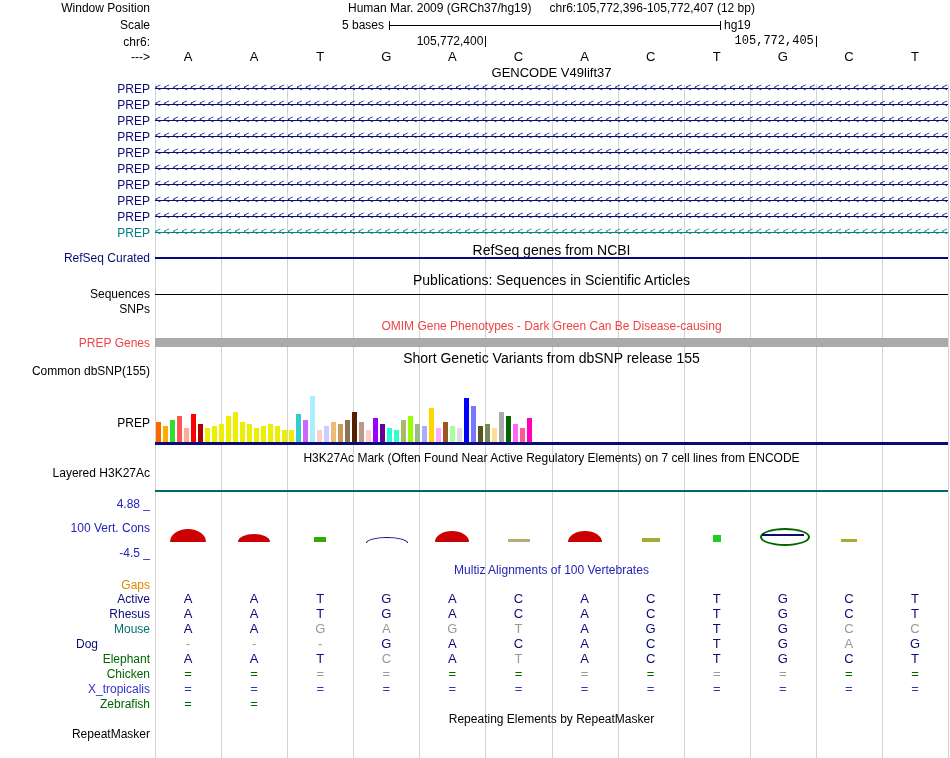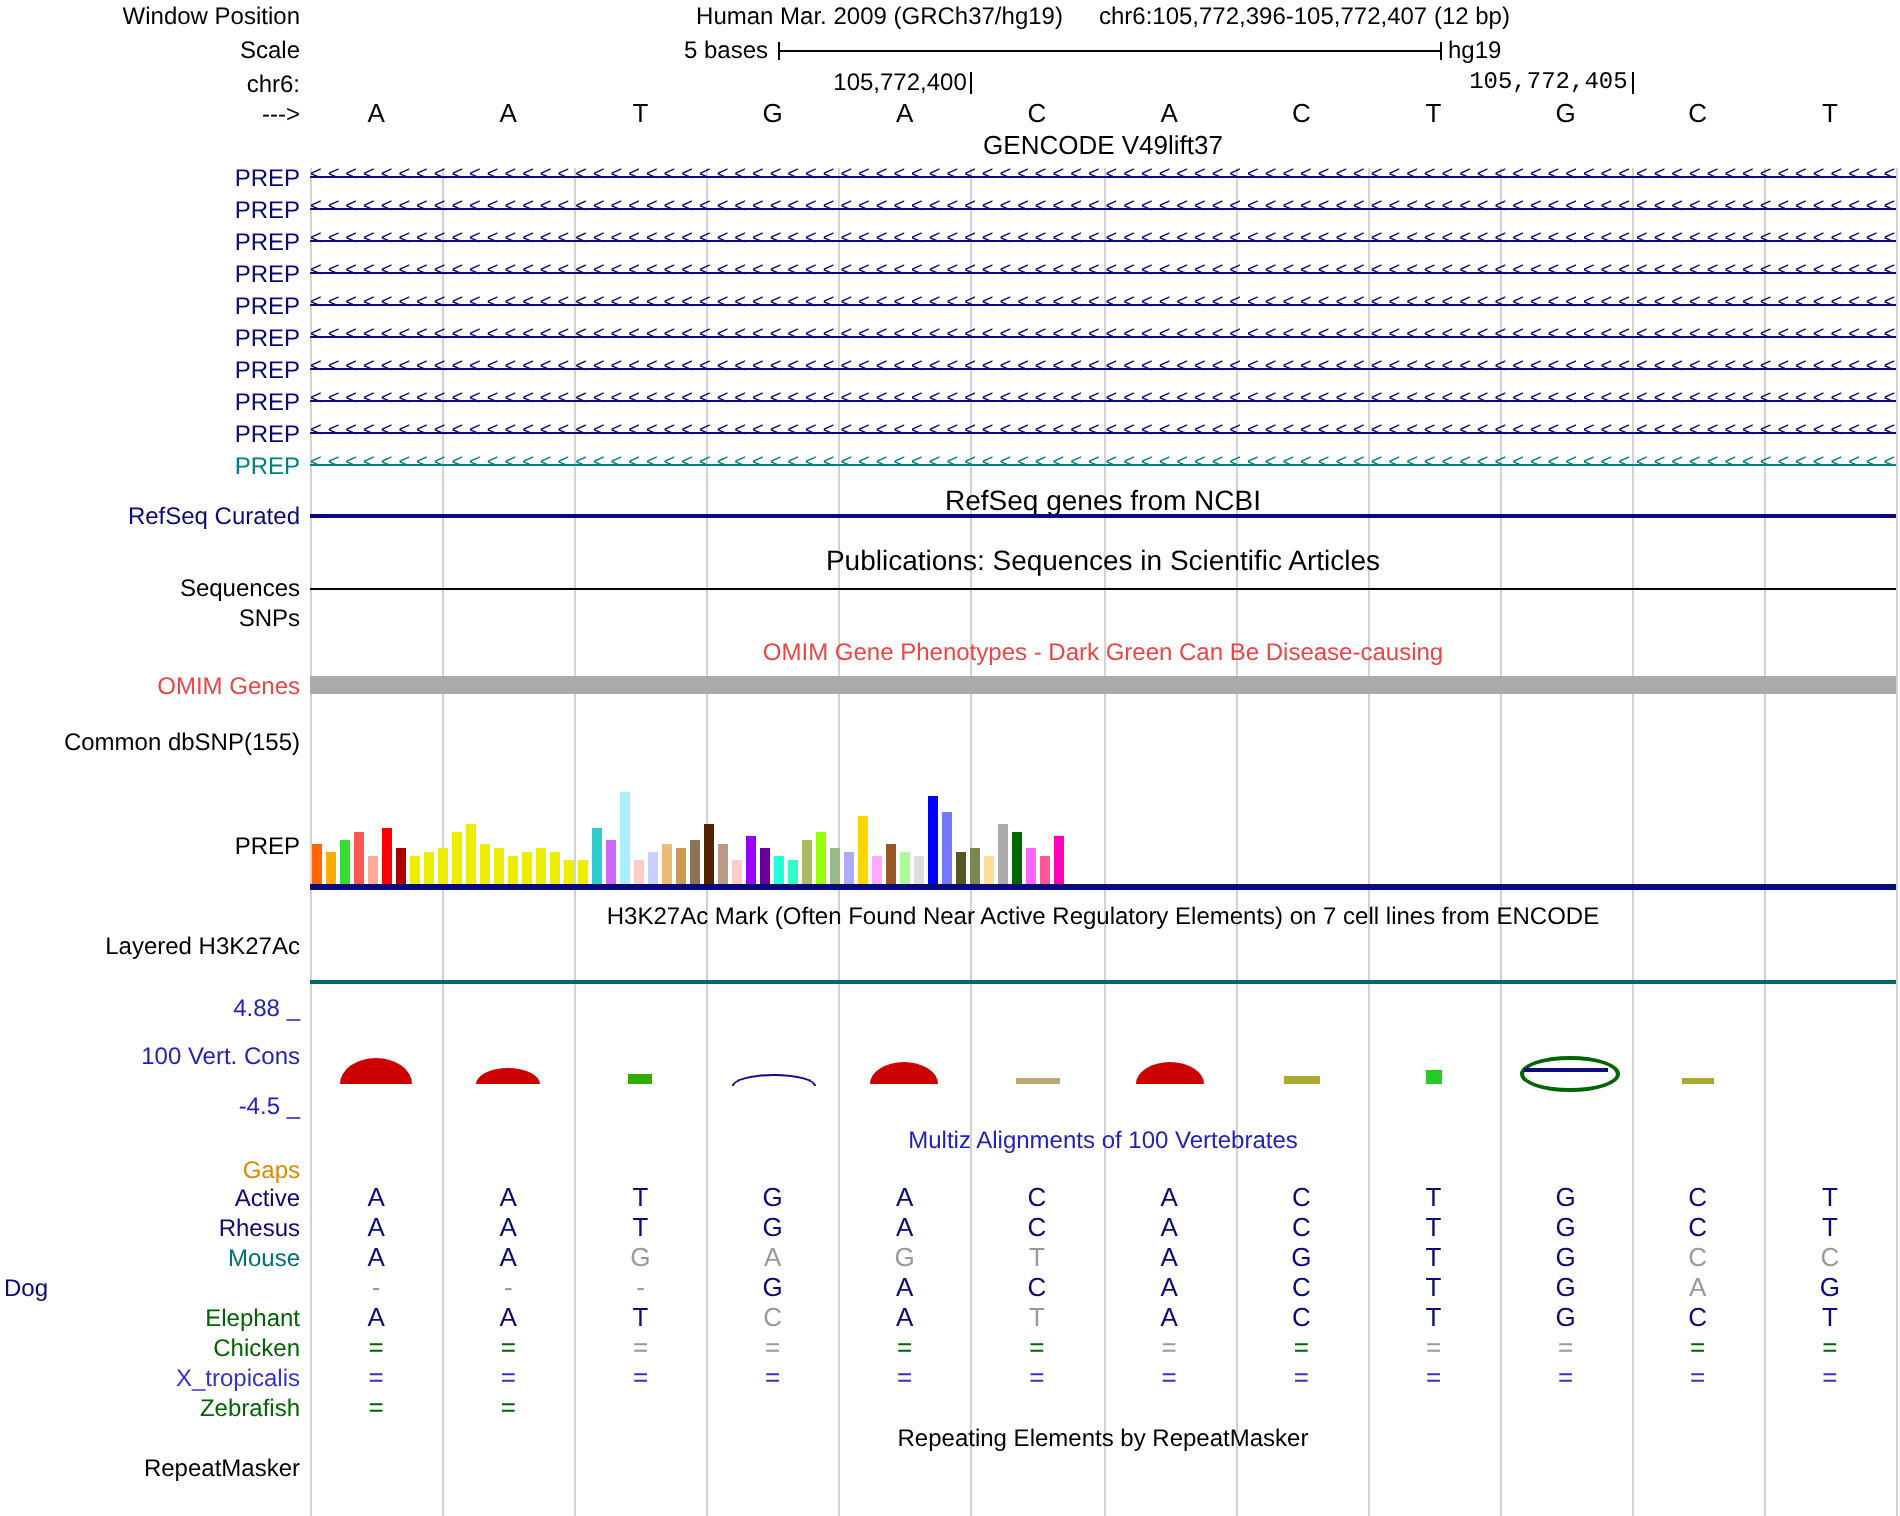--- a/index.html
+++ b/index.html
@@ -53,23 +53,24 @@
   <div class="ct small" style="top:243px">RefSeq genes from NCBI</div>
   <div class="lbl c-navy" style="top:251px">RefSeq Curated</div>
   <div class="abs" style="top:257px;left:155px;width:793px;height:2px;background:#0a0a78"></div>
 
   <div class="ct small" style="top:273px">Publications: Sequences in Scientific Articles</div>
   <div class="lbl" style="top:287px">Sequences</div>
   <div class="abs" style="top:294px;left:155px;width:793px;height:1px;background:#000"></div>
   <div class="lbl" style="top:302px">SNPs</div>
 
   <div class="ct c-green" style="top:319px">OMIM Gene Phenotypes - Dark Green Can Be Disease-causing</div>
-  <div class="lbl c-green" style="top:336px">OMIM Genes</div>
+  <div class="lbl c-green" style="top:336px">PREP Genes</div>
   <div class="abs" style="top:338px;left:155px;width:793px;height:9px;background:#aaaaaa"></div>
 
+  <div class="ct small" style="top:351px">Short Genetic Variants from dbSNP release 155</div>
   <div class="lbl" style="top:364px">Common dbSNP(155)</div>
 
   <div class="lbl" style="top:416px">PREP</div>
   <div class="abs" style="top:442px;left:155px;width:793px;height:3px;background:#0a0a78"></div>
 
   <div class="ct" style="top:451px">H3K27Ac Mark (Often Found Near Active Regulatory Elements) on 7 cell lines from ENCODE</div>
   <div class="lbl" style="top:466px">Layered H3K27Ac</div>
   <div class="abs" style="top:490px;left:155px;width:793px;height:2px;background:#006868"></div>
 
   <div class="lbl c-blue" style="top:497px">4.88 _</div>
@@ -216,21 +217,21 @@
     <div style="position: absolute; left: 287.2px; top: 622px; width: 66.1px; text-align: center; font-size: 13px; color: rgb(153, 153, 153); height: 14px; line-height: 14px;">G</div>
     <div style="position: absolute; left: 353.3px; top: 622px; width: 66.1px; text-align: center; font-size: 13px; color: rgb(153, 153, 153); height: 14px; line-height: 14px;">A</div>
     <div style="position: absolute; left: 419.3px; top: 622px; width: 66.1px; text-align: center; font-size: 13px; color: rgb(153, 153, 153); height: 14px; line-height: 14px;">G</div>
     <div style="position: absolute; left: 485.4px; top: 622px; width: 66.1px; text-align: center; font-size: 13px; color: rgb(153, 153, 153); height: 14px; line-height: 14px;">T</div>
     <div style="position: absolute; left: 551.5px; top: 622px; width: 66.1px; text-align: center; font-size: 13px; color: rgb(10, 10, 120); height: 14px; line-height: 14px;">A</div>
     <div style="position: absolute; left: 617.6px; top: 622px; width: 66.1px; text-align: center; font-size: 13px; color: rgb(10, 10, 120); height: 14px; line-height: 14px;">G</div>
     <div style="position: absolute; left: 683.7px; top: 622px; width: 66.1px; text-align: center; font-size: 13px; color: rgb(10, 10, 120); height: 14px; line-height: 14px;">T</div>
     <div style="position: absolute; left: 749.8px; top: 622px; width: 66.1px; text-align: center; font-size: 13px; color: rgb(10, 10, 120); height: 14px; line-height: 14px;">G</div>
     <div style="position: absolute; left: 815.8px; top: 622px; width: 66.1px; text-align: center; font-size: 13px; color: rgb(153, 153, 153); height: 14px; line-height: 14px;">C</div>
     <div style="position: absolute; left: 881.9px; top: 622px; width: 66.1px; text-align: center; font-size: 13px; color: rgb(153, 153, 153); height: 14px; line-height: 14px;">C</div>
-    <div style="position: absolute; left: 2px; top: 637px; width: 150px; text-align: left; color: rgb(10, 10, 120); height: 14px; line-height: 14px;">Dog</div>
+    <div style="position: absolute; left: 12px; top: 637px; width: 150px; text-align: center; color: rgb(10, 10, 120); height: 14px; line-height: 14px;">Dog</div>
     <div style="position: absolute; left: 155px; top: 637px; width: 66.1px; text-align: center; font-size: 13px; color: rgb(153, 153, 153); height: 14px; line-height: 14px;">-</div>
     <div style="position: absolute; left: 221.1px; top: 637px; width: 66.1px; text-align: center; font-size: 13px; color: rgb(153, 153, 153); height: 14px; line-height: 14px;">-</div>
     <div style="position: absolute; left: 287.2px; top: 637px; width: 66.1px; text-align: center; font-size: 13px; color: rgb(153, 153, 153); height: 14px; line-height: 14px;">-</div>
     <div style="position: absolute; left: 353.3px; top: 637px; width: 66.1px; text-align: center; font-size: 13px; color: rgb(10, 10, 120); height: 14px; line-height: 14px;">G</div>
     <div style="position: absolute; left: 419.3px; top: 637px; width: 66.1px; text-align: center; font-size: 13px; color: rgb(10, 10, 120); height: 14px; line-height: 14px;">A</div>
     <div style="position: absolute; left: 485.4px; top: 637px; width: 66.1px; text-align: center; font-size: 13px; color: rgb(10, 10, 120); height: 14px; line-height: 14px;">C</div>
     <div style="position: absolute; left: 551.5px; top: 637px; width: 66.1px; text-align: center; font-size: 13px; color: rgb(10, 10, 120); height: 14px; line-height: 14px;">A</div>
     <div style="position: absolute; left: 617.6px; top: 637px; width: 66.1px; text-align: center; font-size: 13px; color: rgb(10, 10, 120); height: 14px; line-height: 14px;">C</div>
     <div style="position: absolute; left: 683.7px; top: 637px; width: 66.1px; text-align: center; font-size: 13px; color: rgb(10, 10, 120); height: 14px; line-height: 14px;">T</div>
     <div style="position: absolute; left: 749.8px; top: 637px; width: 66.1px; text-align: center; font-size: 13px; color: rgb(10, 10, 120); height: 14px; line-height: 14px;">G</div>

